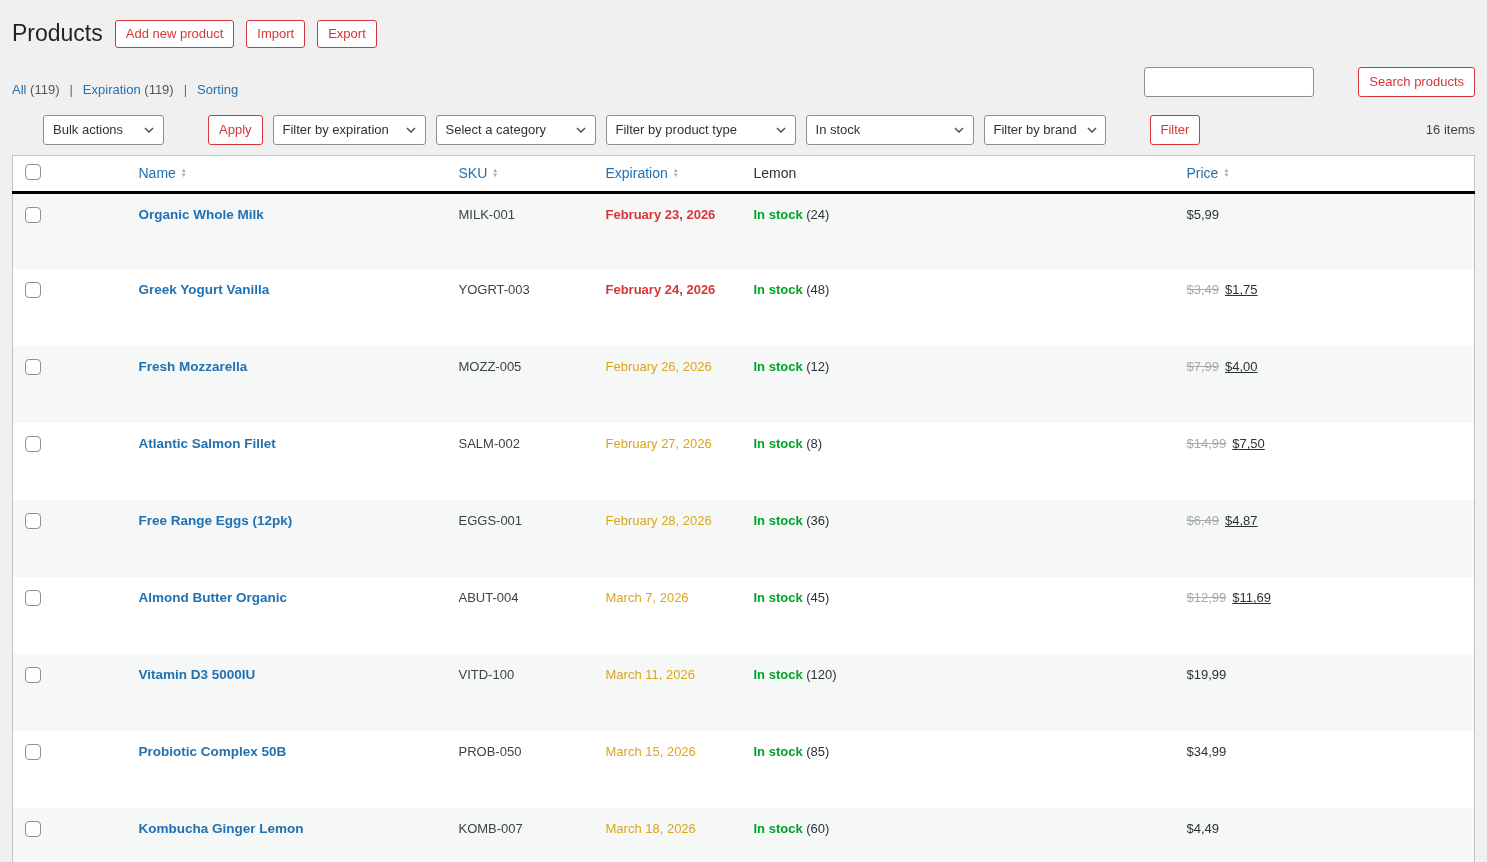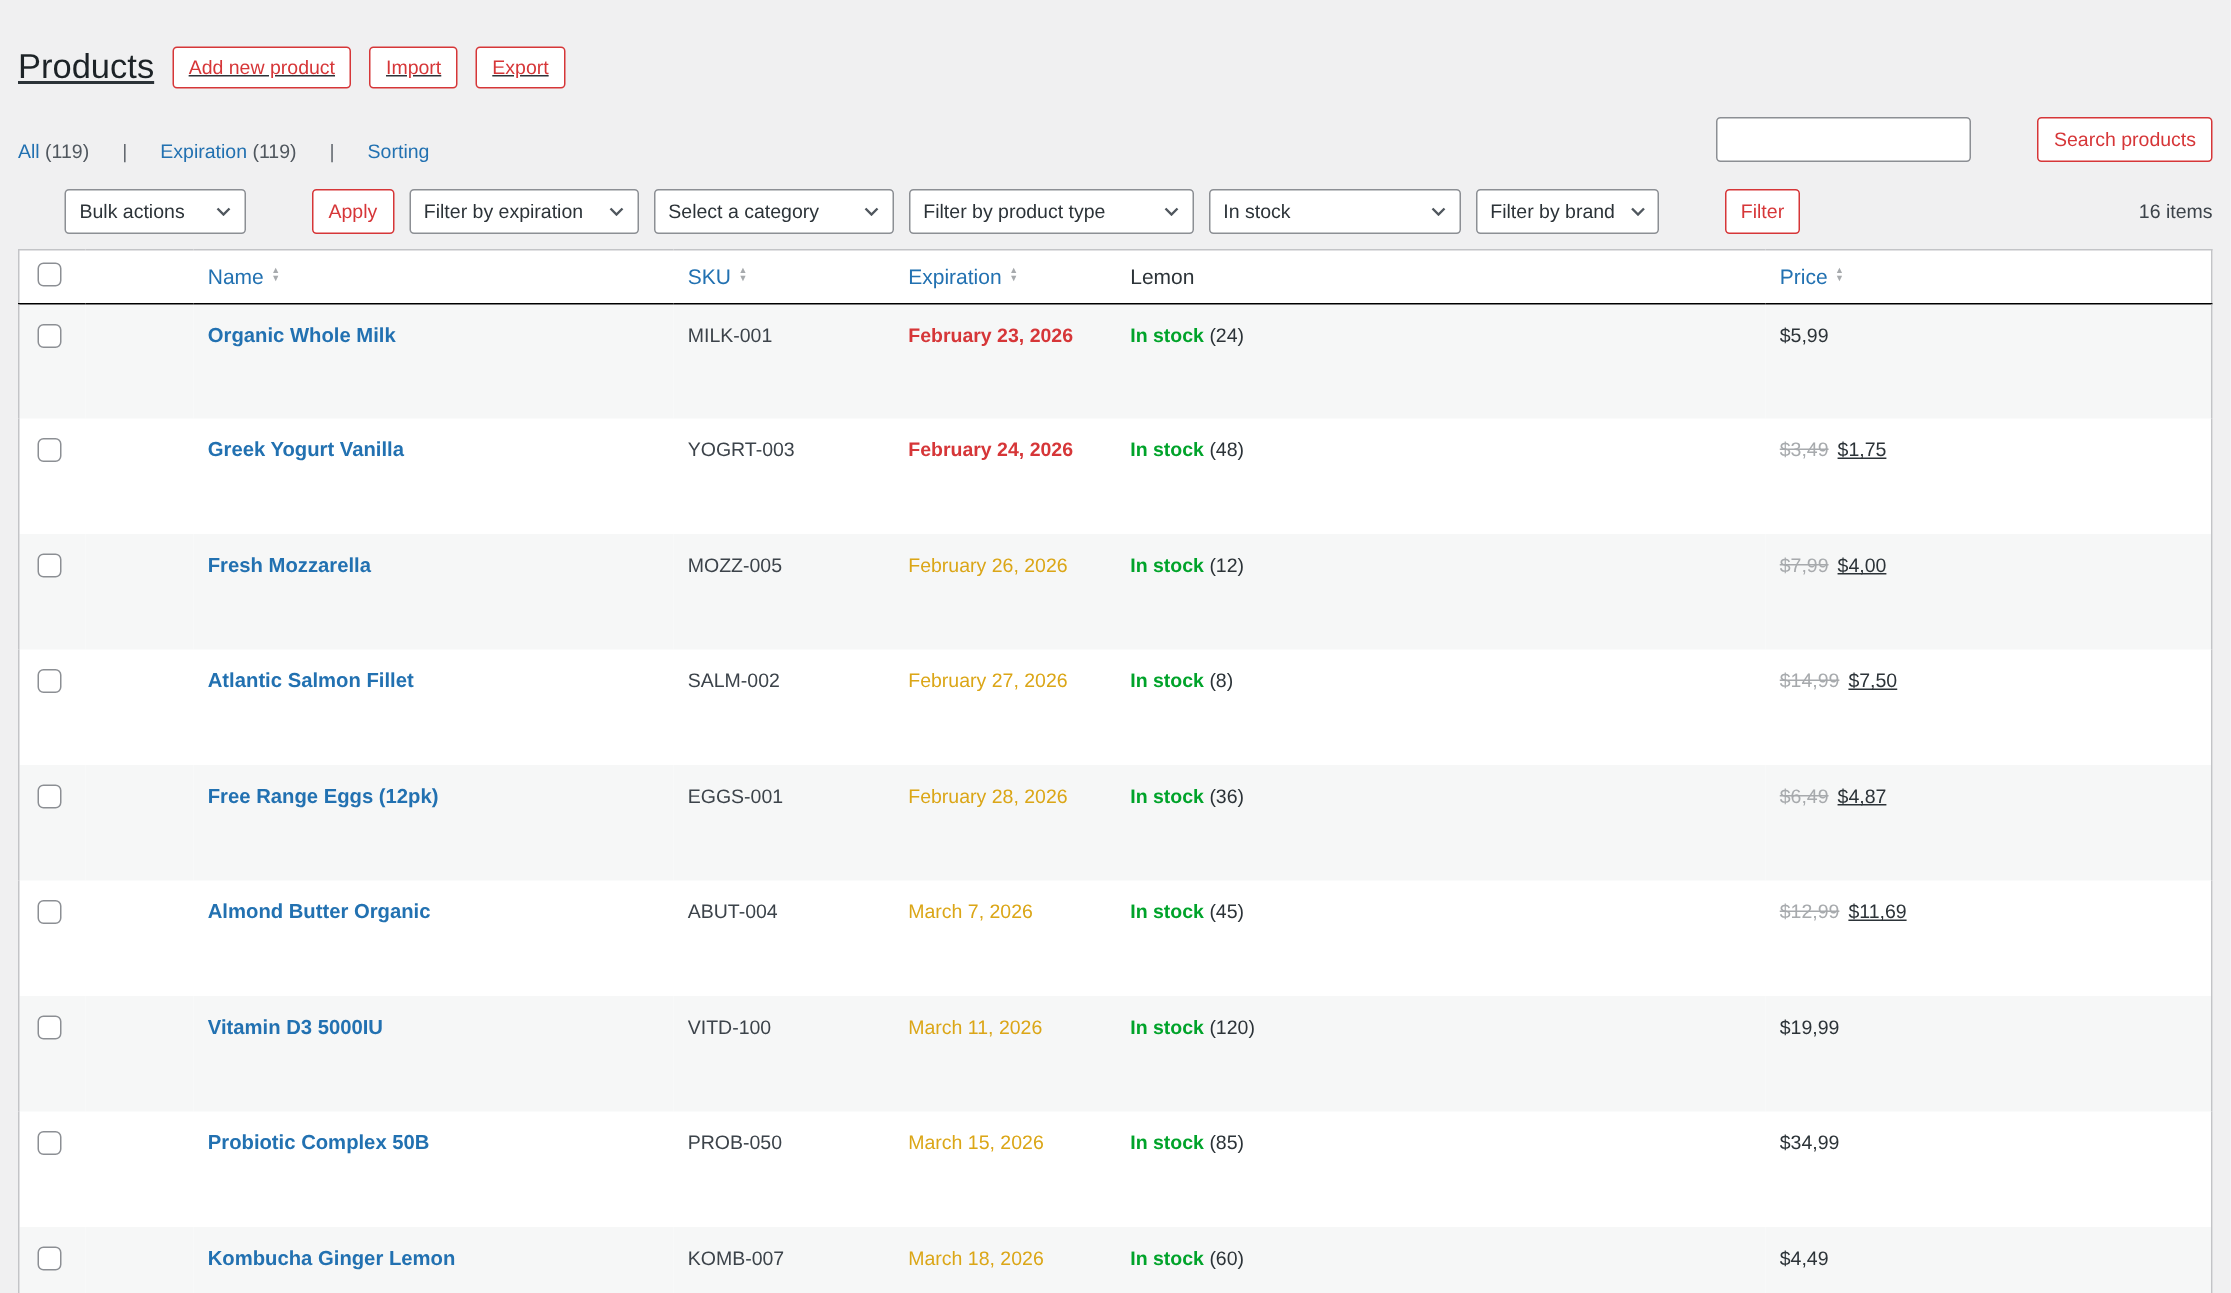--- a/index.html
+++ b/index.html
@@ -8,35 +8,35 @@
     width: 1487px; height: 862px;
     overflow: hidden;
     background: #f0f0f1;
     font-family: "Liberation Sans", sans-serif;
     font-size: 13px;
     color: #2c3338;
   }
   .wrap { padding: 14px 12px 0 12px; }
 
   
-  .page-header { display: flex; align-items: center; gap: 12px; margin: 16px 0 0 0; text-decoration: underline; }
+  .page-header { display: flex; align-items: center; gap: 12px; margin: 5px 0 0 0; }
   .page-header h1 { font-size: 23px; font-weight: 500; color: #1d2327; margin: 0; padding: 0; line-height: 1.3; }
   .btn {
     display: inline-flex; align-items: center; justify-content: center;
     height: 28px; padding: 0 10px;
     background: #fff; border: 1px solid #d63638; border-radius: 3px;
     color: #d63638; font-size: 13px; cursor: pointer;
     font-family: "Liberation Sans", sans-serif;
     text-decoration: none; white-space: nowrap;
   }
   .btn.tall { height: 30px; margin-left: 34px; }
 
   
   .views-row { display: flex; justify-content: space-between; align-items: flex-end; margin-top: 18px; }
-  .subsubsub { list-style: none; margin: 0; padding: 0; display: flex; align-items: center; gap: 22px; }
+  .subsubsub { list-style: none; margin: 0; padding: 0; display: flex; align-items: center; gap: 10px; }
   .subsubsub a { color: #2271b1; text-decoration: none; }
   .subsubsub .count { color: #50575e; }
   .subsubsub .count:empty { display: none; }
   .subsubsub .sep { color: #646970; }
   .search-box { display: flex; align-items: center; gap: 10px; }
   .search-box input {
     width: 170px; height: 30px; padding: 0 8px;
     border: 1px solid #8c8f94; border-radius: 3px; background: #fff;
     font-family: "Liberation Sans", sans-serif; font-size: 13px; color: #2c3338;
   }
@@ -59,21 +59,21 @@
   .items-count { margin-left: auto; color: #3c434a; }
 
   
   table.products {
     width: 100%; margin-top: 10px;
     background: #fff; border: 1px solid #c3c4c7;
     border-collapse: collapse;
   }
   table.products thead th {
     text-align: left; font-weight: 400; font-size: 14px;
-    padding: 8px 10px; border-bottom: 1px solid #000000;
+    padding: 8px 10px; border-bottom: 3px solid #000000;
     color: #2c3338; vertical-align: middle; height: 34px;
   }
   table.products thead th a { color: #2271b1; text-decoration: none; display: inline-flex; align-items: center; }
   .sort-ind { display: inline-flex; flex-direction: column; margin-left: 5px; font-size: 6px; line-height: 5px; color: #a7aaad; }
   table.products td {
     padding: 13px 10px; vertical-align: top; font-size: 13px;
   }
   table.products tbody tr { height: 77px; }
   table.products tbody tr:nth-child(odd) { background: #f6f7f7; }
   .col-cb-cell { padding-left: 12px !important; }

